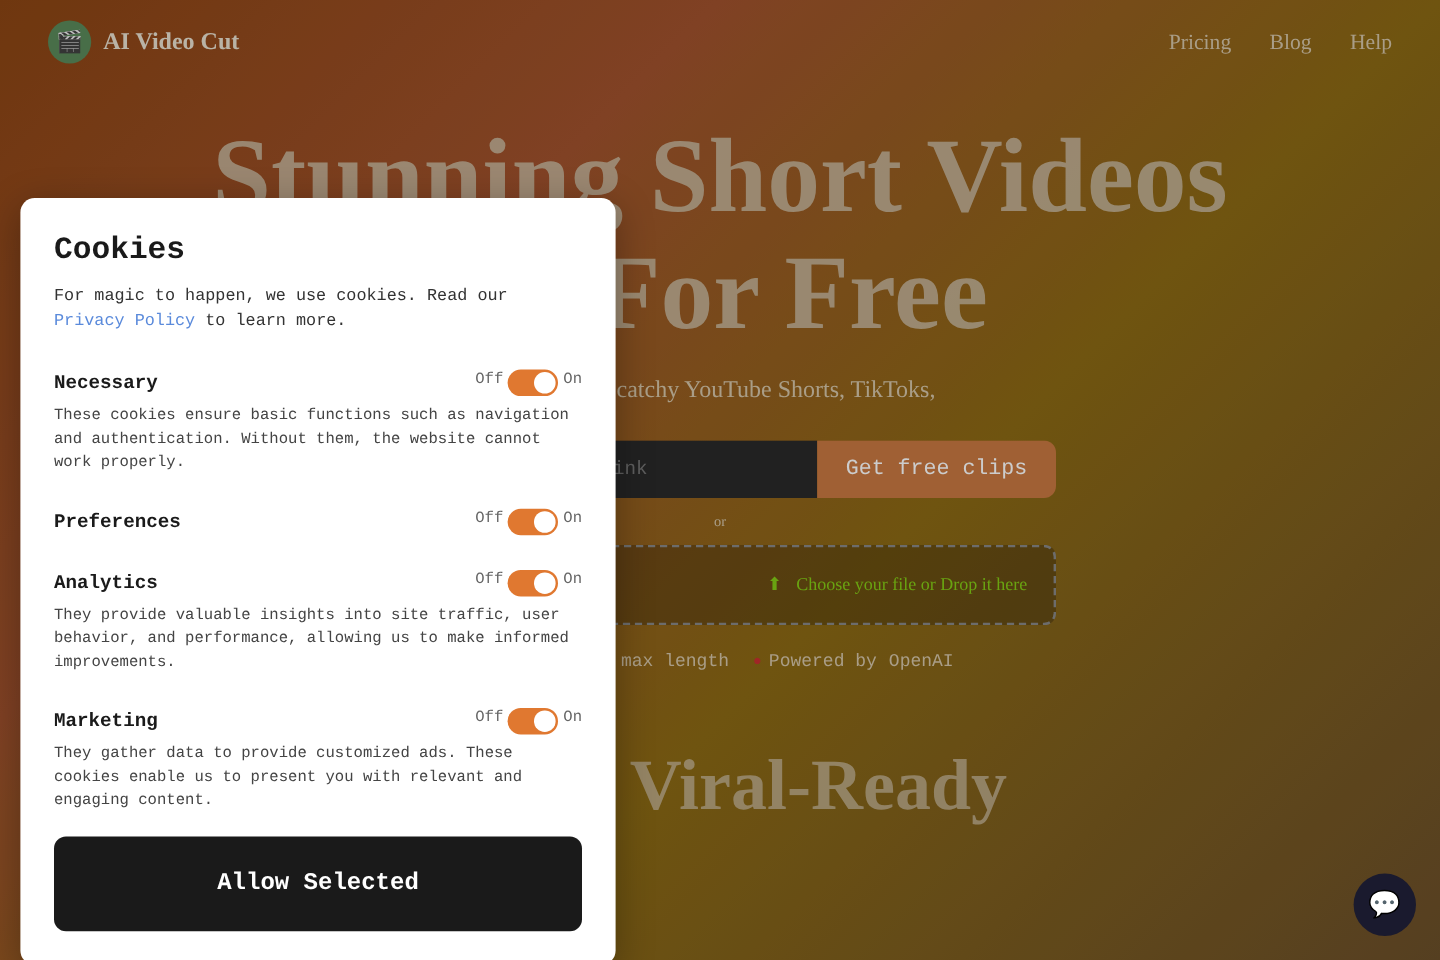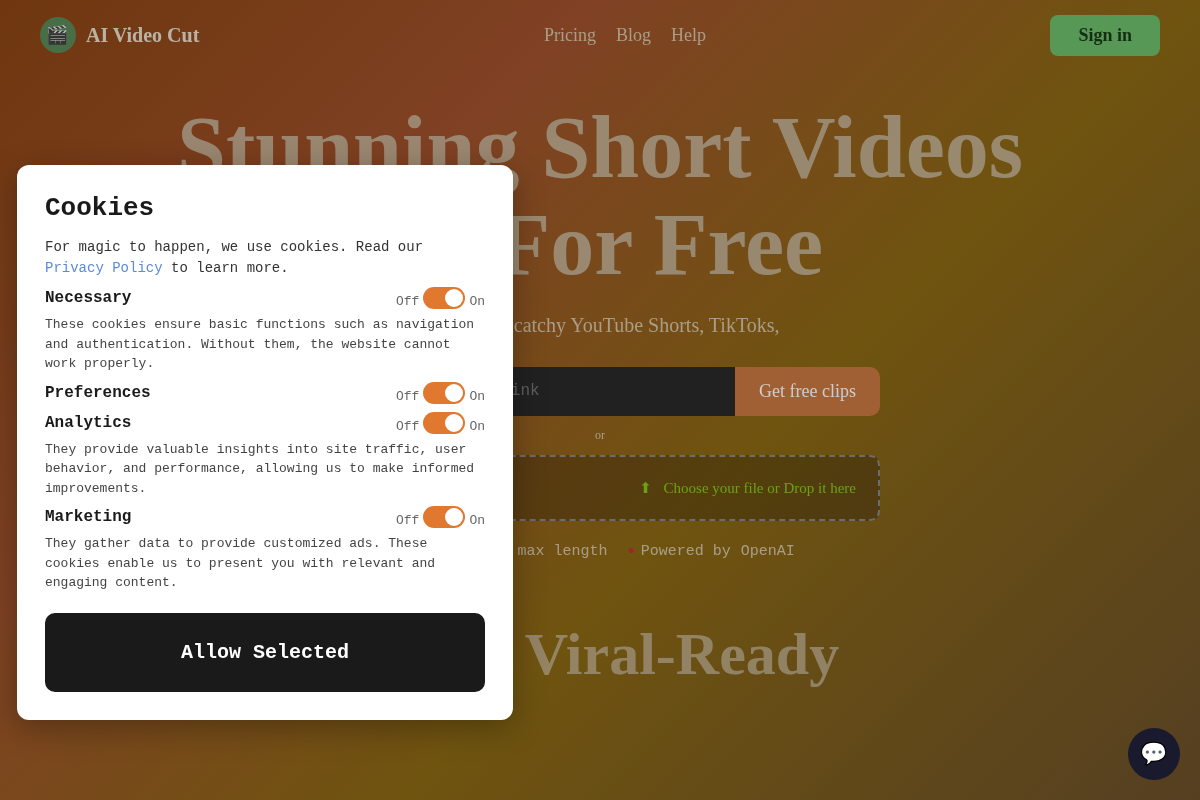--- a/index.html
+++ b/index.html
@@ -50,21 +50,21 @@
 
     .logo-text {
       color: #e8e0d0;
       font-size: 20px;
       font-weight: bold;
       font-family: 'Georgia', serif;
     }
 
     .nav-links {
       display: flex;
-      gap: 20px;
+      gap: 32px;
     }
 
     .nav-link {
       color: #d4c5a9;
       text-decoration: none;
       font-size: 18px;
       font-family: 'Georgia', serif;
       cursor: pointer;
     }
 
@@ -130,21 +130,21 @@
       color: #aaa;
       font-family: 'Courier New', monospace;
     }
 
     .get-clips-btn {
       background: #c87941;
       color: #fff;
       border: none;
       padding: 14px 24px;
       font-size: 18px;
-      font-family: Liberation Serif, serif;
+      font-family: Liberation Mono, monospace;
       cursor: pointer;
       white-space: nowrap;
     }
 
     .or-divider {
       color: #d4c5a9;
       font-size: 12px;
       font-family: 'Georgia', serif;
     }
 
@@ -232,40 +232,40 @@
       line-height: 1.5;
     }
 
     .privacy-link {
       color: #5a8adb;
       text-decoration: none;
       cursor: pointer;
     }
 
     .cookie-section {
-      margin-top: 8px;
+      margin-top: 29px;
     }
 
     .cookie-section-header {
       display: flex;
       align-items: center;
       justify-content: space-between;
       margin-bottom: 6px;
     }
 
     .cookie-section-title {
       font-size: 16px;
       font-weight: bold;
       font-family: 'Courier New', monospace;
       color: #1a1a1a;
     }
 
     .toggle-area {
       display: flex;
-      align-items: flex-end;
+      align-items: flex-start;
       gap: 4px;
     }
 
     .toggle-label {
       font-size: 13px;
       font-family: 'Courier New', monospace;
       color: #666;
     }
 
     .toggle {
@@ -338,21 +338,20 @@
 <nav class="navbar">
   <div class="logo-area">
     <div class="logo-icon">🎬</div>
     <span class="logo-text">AI Video Cut</span>
   </div>
   <div class="nav-links">
     <a class="nav-link">Pricing</a>
     <a class="nav-link">Blog</a>
     <a class="nav-link">Help</a>
   </div>
-  <button class="sign-in-btn">Sign in</button>
 </nav>
 
 <section class="hero">
   <h1 class="hero-title">
     <span>Stunning Short Videos</span><br>
     <span>AI For Free</span>
   </h1>
   <p class="hero-subtitle">
     <span>videos into catchy YouTube Shorts, TikToks,</span><br>
   </p>

